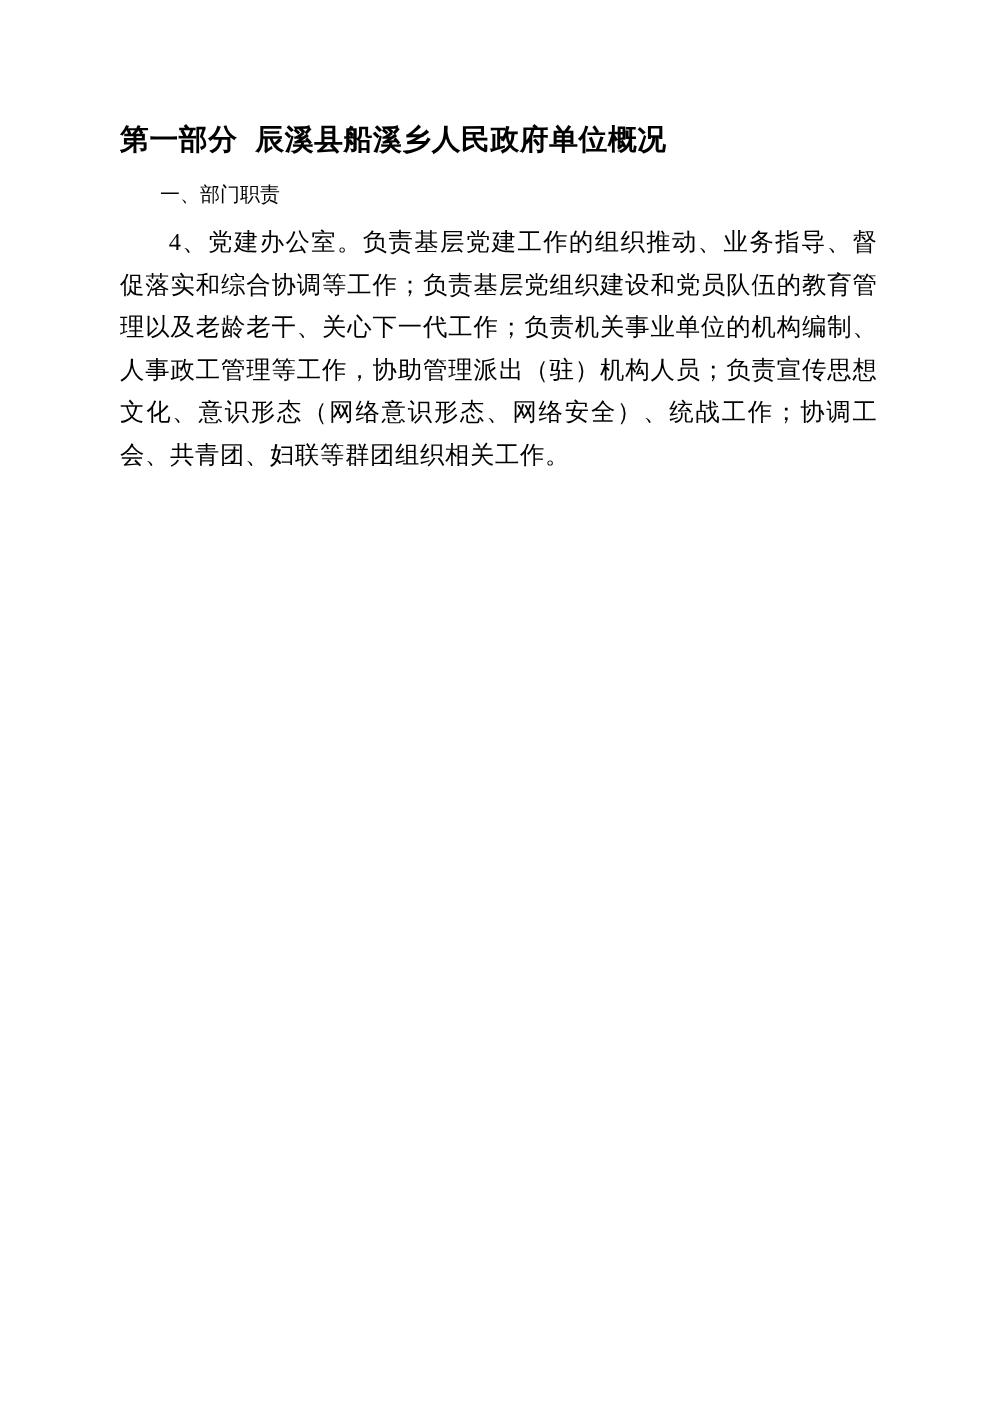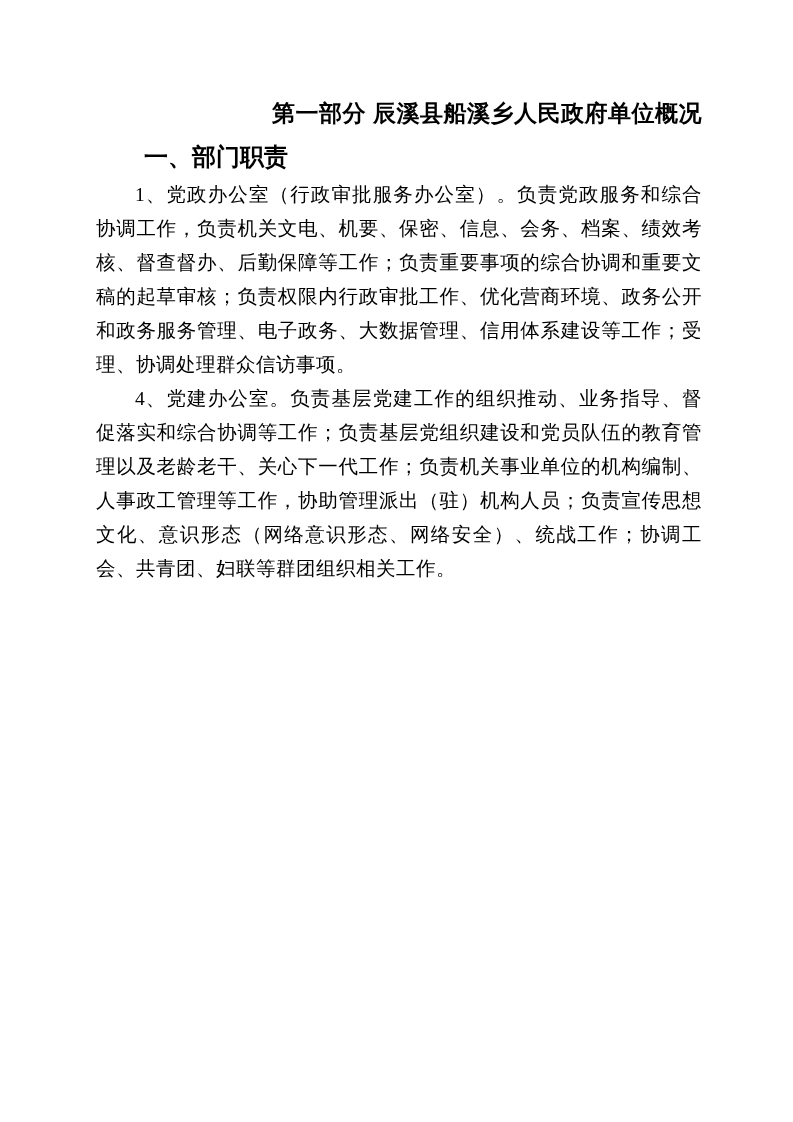--- a/index.html
+++ b/index.html
@@ -15,33 +15,33 @@
     overflow: hidden;
     color: #000000;
   }
   .content {
     position: absolute;
     top: 98px;
     left: 96px;
     width: 606px;
   }
   .doc-title {
-    font-family: Liberation Sans, sans-serif;
+    font-family: Liberation Mono, monospace;
     font-weight: bold;
     font-size: 23px;
     line-height: 30px;
-    text-align: right;
+    text-align: left;
     margin: 0 0 16px 0;
     letter-spacing: 0.5px;
     white-space: nowrap;
   }
   .section-heading {
     font-family: "Liberation Sans", "DejaVu Sans", sans-serif;
-    font-weight: bold;
-    font-size: 24px;
+    font-weight: normal;
+    font-size: 16px;
     line-height: 26px;
     margin: 0 0 8px 0;
     text-indent: 2em;
   }
   .para {
     font-family: "Liberation Serif", "DejaVu Serif", serif;
     font-size: 19.5px;
     line-height: 34px;
     text-align: justify;
     text-justify: inter-character;
@@ -50,16 +50,15 @@
     letter-spacing: 0.5px;
   }
 </style>
 </head>
 <body>
 
 <div class="page">
   <div class="content">
     <h1 class="doc-title">第一部分 辰溪县船溪乡人民政府单位概况</h1>
     <h2 class="section-heading">一、部门职责</h2>
-    <p class="para">1、党政办公室（行政审批服务办公室）。负责党政服务和综合协调工作，负责机关文电、机要、保密、信息、会务、档案、绩效考核、督查督办、后勤保障等工作；负责重要事项的综合协调和重要文稿的起草审核；负责权限内行政审批工作、优化营商环境、政务公开和政务服务管理、电子政务、大数据管理、信用体系建设等工作；受理、协调处理群众信访事项。</p>
     <p class="para">4、党建办公室。负责基层党建工作的组织推动、业务指导、督促落实和综合协调等工作；负责基层党组织建设和党员队伍的教育管理以及老龄老干、关心下一代工作；负责机关事业单位的机构编制、人事政工管理等工作，协助管理派出（驻）机构人员；负责宣传思想文化、意识形态（网络意识形态、网络安全）、统战工作；协调工会、共青团、妇联等群团组织相关工作。</p>
   </div>
 </div>
 
 </body></html>

